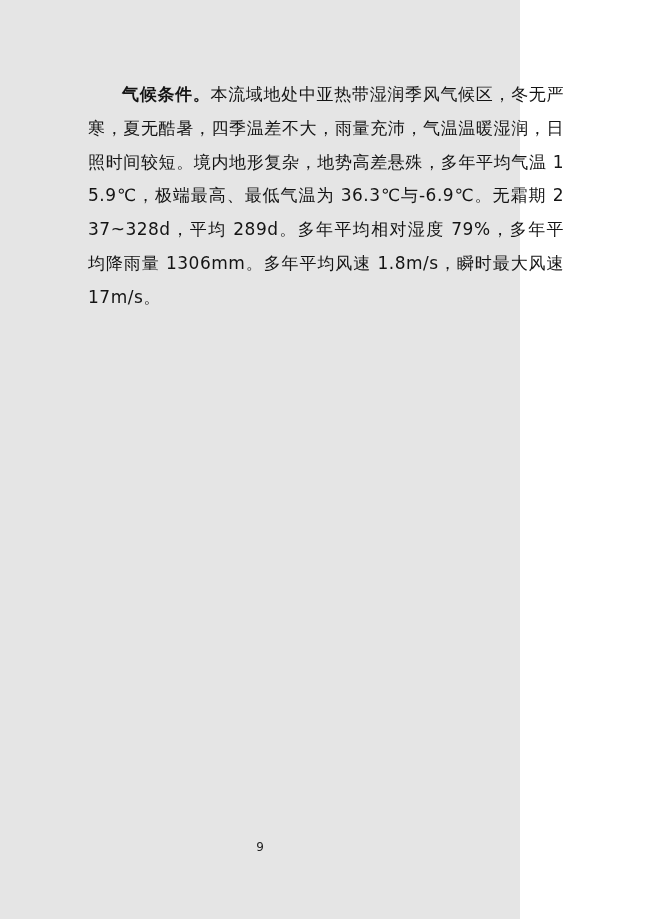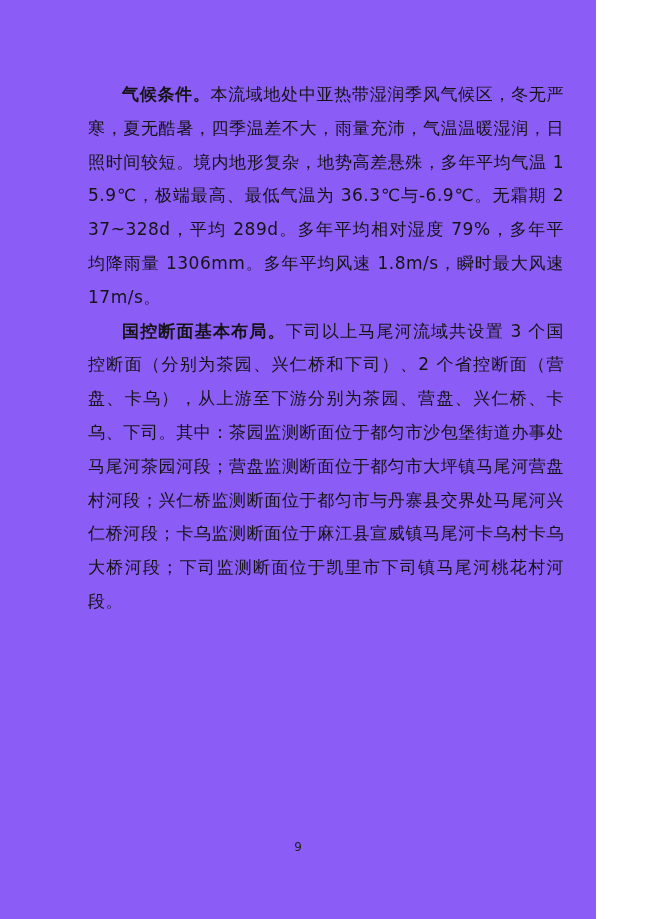--- a/index.html
+++ b/index.html
@@ -4,22 +4,22 @@
 <style>
   * { box-sizing: border-box; }
   html, body { margin: 0; padding: 0; }
   body {
     width: 650px; height: 919px;
     background: #ffffff;
     overflow: hidden;
   }
   .page {
     position: relative;
-    width: 596px; height: 919px;
-    background: #8b5cf6;
+    width: 520px; height: 919px;
+    background: #e5e5e5;
     font-family: "DejaVu Sans", serif;
     color: #141414;
   }
   .content {
     position: absolute;
     left: 88px; top: 78px;
     width: 476px;
   }
   .para {
     margin: 0;
@@ -43,19 +43,18 @@
     color: #222222;
   }
 </style>
 </head>
 <body>
 
 <div class="page">
   <div class="content">
     <div>
         <p class="para"><span class="bold">气候条件。</span><span>本流域地处中亚热带湿润季风气候区，冬无严寒，夏无酷暑，四季温差不大，雨量充沛，气温温暖湿润，日照时间较短。境内地形复杂，地势高差悬殊，多年平均气温 15.9℃，极端最高、最低气温为 36.3℃与-6.9℃。无霜期 237~328d，平均 289d。多年平均相对湿度 79%，多年平均降雨量 1306mm。多年平均风速 1.8m/s，瞬时最大风速 17m/s。</span></p>
-        <p class="para"><span class="bold">国控断面基本布局。</span><span>下司以上马尾河流域共设置 3 个国控断面（分别为茶园、兴仁桥和下司）、2 个省控断面（营盘、卡乌），从上游至下游分别为茶园、营盘、兴仁桥、卡乌、下司。其中：茶园监测断面位于都匀市沙包堡街道办事处马尾河茶园河段；营盘监测断面位于都匀市大坪镇马尾河营盘村河段；兴仁桥监测断面位于都匀市与丹寨县交界处马尾河兴仁桥河段；卡乌监测断面位于麻江县宣威镇马尾河卡乌村卡乌大桥河段；下司监测断面位于凯里市下司镇马尾河桃花村河段。</span></p>
       </div>
   </div>
   <div class="page-footer">
     <span class="page-number">9</span>
   </div>
 </div>
 
 </body></html>

